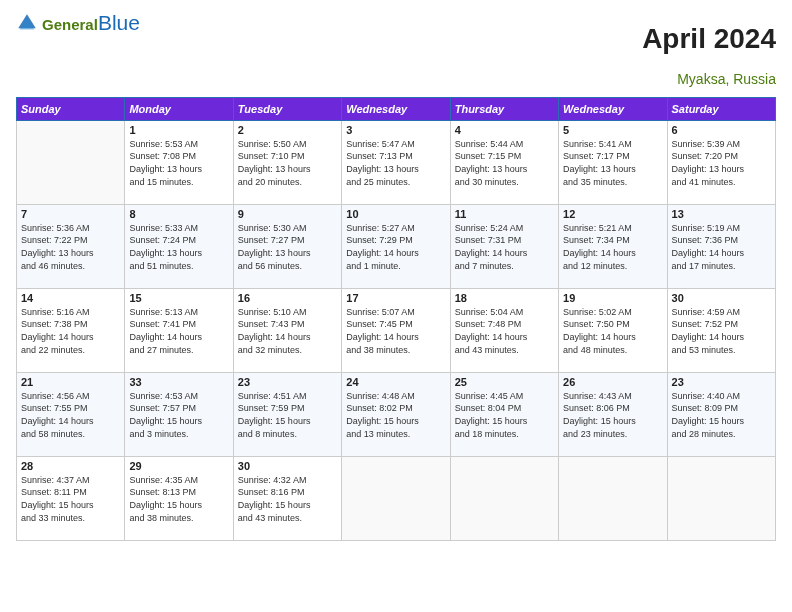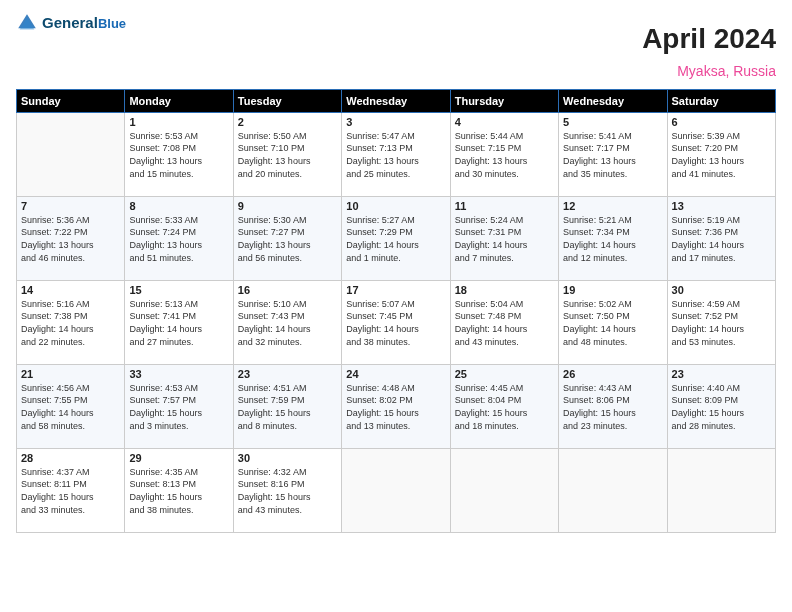--- a/index.html
+++ b/index.html
@@ -21,47 +21,47 @@
       margin-bottom: 10px;
     }
     .logo {
       display: flex;
       align-items: center;
       gap: 4px;
     }
     .logo-text-general {
       font-size: 15px;
       font-weight: bold;
-      color: #0c4a6e;
+      color: #4d7c0f;
       line-height: 1;
     }
     .logo-text-blue {
-      font-size: 13px;
-      font-weight: bold;
+      font-size: 21px;
+      font-weight: normal;
       color: #1a6ab5;
       line-height: 1;
     }
     .logo-icon {
       width: 22px;
       height: 22px;
     }
     .title-block {
       text-align: right;
     }
     .title-month {
       font-size: 28px;
       font-weight: bold;
       color: #222;
       line-height: 1.1;
       margin-top: 12px;
     }
     .title-location {
       font-size: 14px;
-      color: #ec4899;
-      margin-top: 8px;
+      color: #4d7c0f;
+      margin-top: 16px;
     }
     .calendar {
       width: 100%;
       border-collapse: collapse;
       table-layout: fixed;
     }
     .calendar th {
       background: #2a6db5;
       color: #fff;
       font-size: 11px;
@@ -92,21 +92,21 @@
       font-size: 9px;
       line-height: 1.4;
       color: #333;
     }
     tr:nth-child(even) td {
       background-color: #f5f8fc;
     }
     tr:nth-child(odd) td {
       background-color: #ffffff;
     }
-    .calendar thead tr th { background-color: #000000; }
+    .calendar thead tr th { background-color: #6d28d9; font-style: italic; }
   </style>
 </head>
 <body>
 
 <div class="page">
   <div class="header">
     <div class="logo">
       <svg class="logo-icon" viewBox="0 0 30 30">
         <polygon points="15,3 27,22 3,22" fill="#1a6ab5" opacity="0.85"></polygon>
         <polygon points="15,8 25,24 5,24" fill="#2a85d0" opacity="0.5"></polygon>

